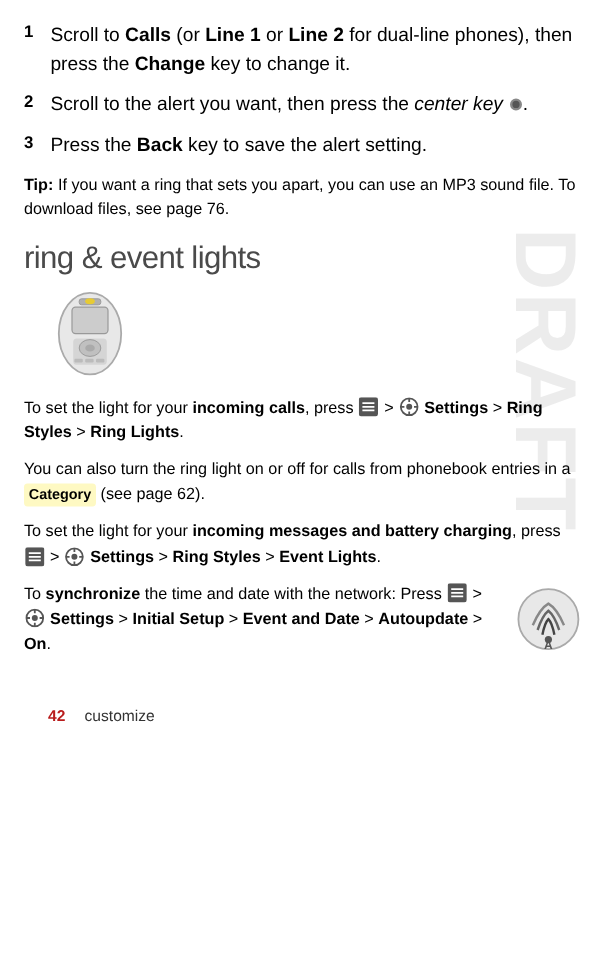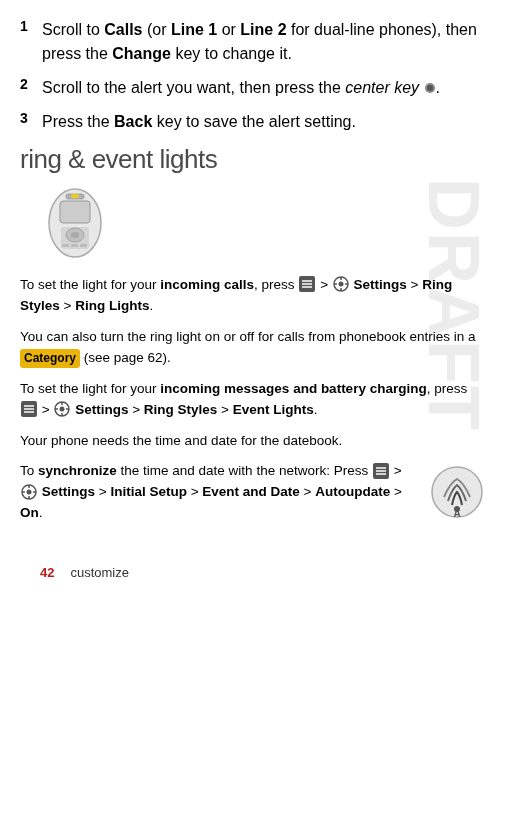--- a/index.html
+++ b/index.html
@@ -112,21 +112,21 @@
       letter-spacing: 2px;
       writing-mode: vertical-rl;
       text-orientation: mixed;
       user-select: none;
       pointer-events: none;
       z-index: 0;
     }
     .content { position: relative; z-index: 1; }
     .cat-pill {
       display: inline-block;
-      background: #eab308;
+      background: #fef9c3;
       border-radius: 3px;
       padding: 0 4px;
       font-size: 12px;
       font-weight: bold;
       vertical-align: middle;
     }
   </style>
 </head>
 <body>
 
@@ -148,20 +148,23 @@
       </span>
     </div>
 
     <div class="numbered-item">
       <span class="num">3</span>
       <span class="item-text">
         Press the <span class="bold">Back</span> key to save the alert setting.
       </span>
     </div>
 
+    <div class="tip-line">
+      <span class="bold">Tip:</span> If you want a ring that sets you apart, you can use an MP3 sound file. To download files, see page 76.
+    </div>
 
     <div class="section-title">ring &amp; event lights</div>
 
     <div class="section-body-with-image">
       <div class="phone-image">
         <svg width="85" height="80" viewBox="0 0 85 80">
 
           <ellipse cx="55" cy="38" rx="26" ry="34" fill="#e8e8e8" stroke="#aaa" stroke-width="1.5"></ellipse>
 
           <rect x="40" y="16" width="30" height="22" rx="3" fill="#ccc" stroke="#999" stroke-width="1"></rect>
@@ -220,23 +223,20 @@
           <circle cx="8" cy="8" r="2.5" fill="#555"></circle>
           <line x1="8" y1="1" x2="8" y2="4" stroke="#555" stroke-width="1.5"></line>
           <line x1="8" y1="12" x2="8" y2="15" stroke="#555" stroke-width="1.5"></line>
           <line x1="1" y1="8" x2="4" y2="8" stroke="#555" stroke-width="1.5"></line>
           <line x1="12" y1="8" x2="15" y2="8" stroke="#555" stroke-width="1.5"></line>
         </svg>
       <span class="bold">Settings</span> &gt; <span class="bold">Ring Styles</span> &gt; <span class="bold">Event Lights</span>.
     </div>
 
 
-    <div class="section-body">
-      Your phone needs the time and date for the datebook.
-    </div>
 
     <div style="display:flex;align-items:flex-start;margin-bottom:8px;">
       <div style="flex:1;font-size:13.5px;line-height:1.55;">
         To <span class="bold">synchronize</span> the time and date with the network:
         Press
         <svg width="16" height="16" viewBox="0 0 16 16" style="vertical-align:middle;display:inline-block;margin:0 1px;position:relative;top:-1px;">
             <rect width="16" height="16" rx="2" fill="#555"></rect>
             <line x1="3" y1="5" x2="13" y2="5" stroke="white" stroke-width="1.5"></line>
             <line x1="3" y1="8" x2="13" y2="8" stroke="white" stroke-width="1.5"></line>
             <line x1="3" y1="11" x2="13" y2="11" stroke="white" stroke-width="1.5"></line>

